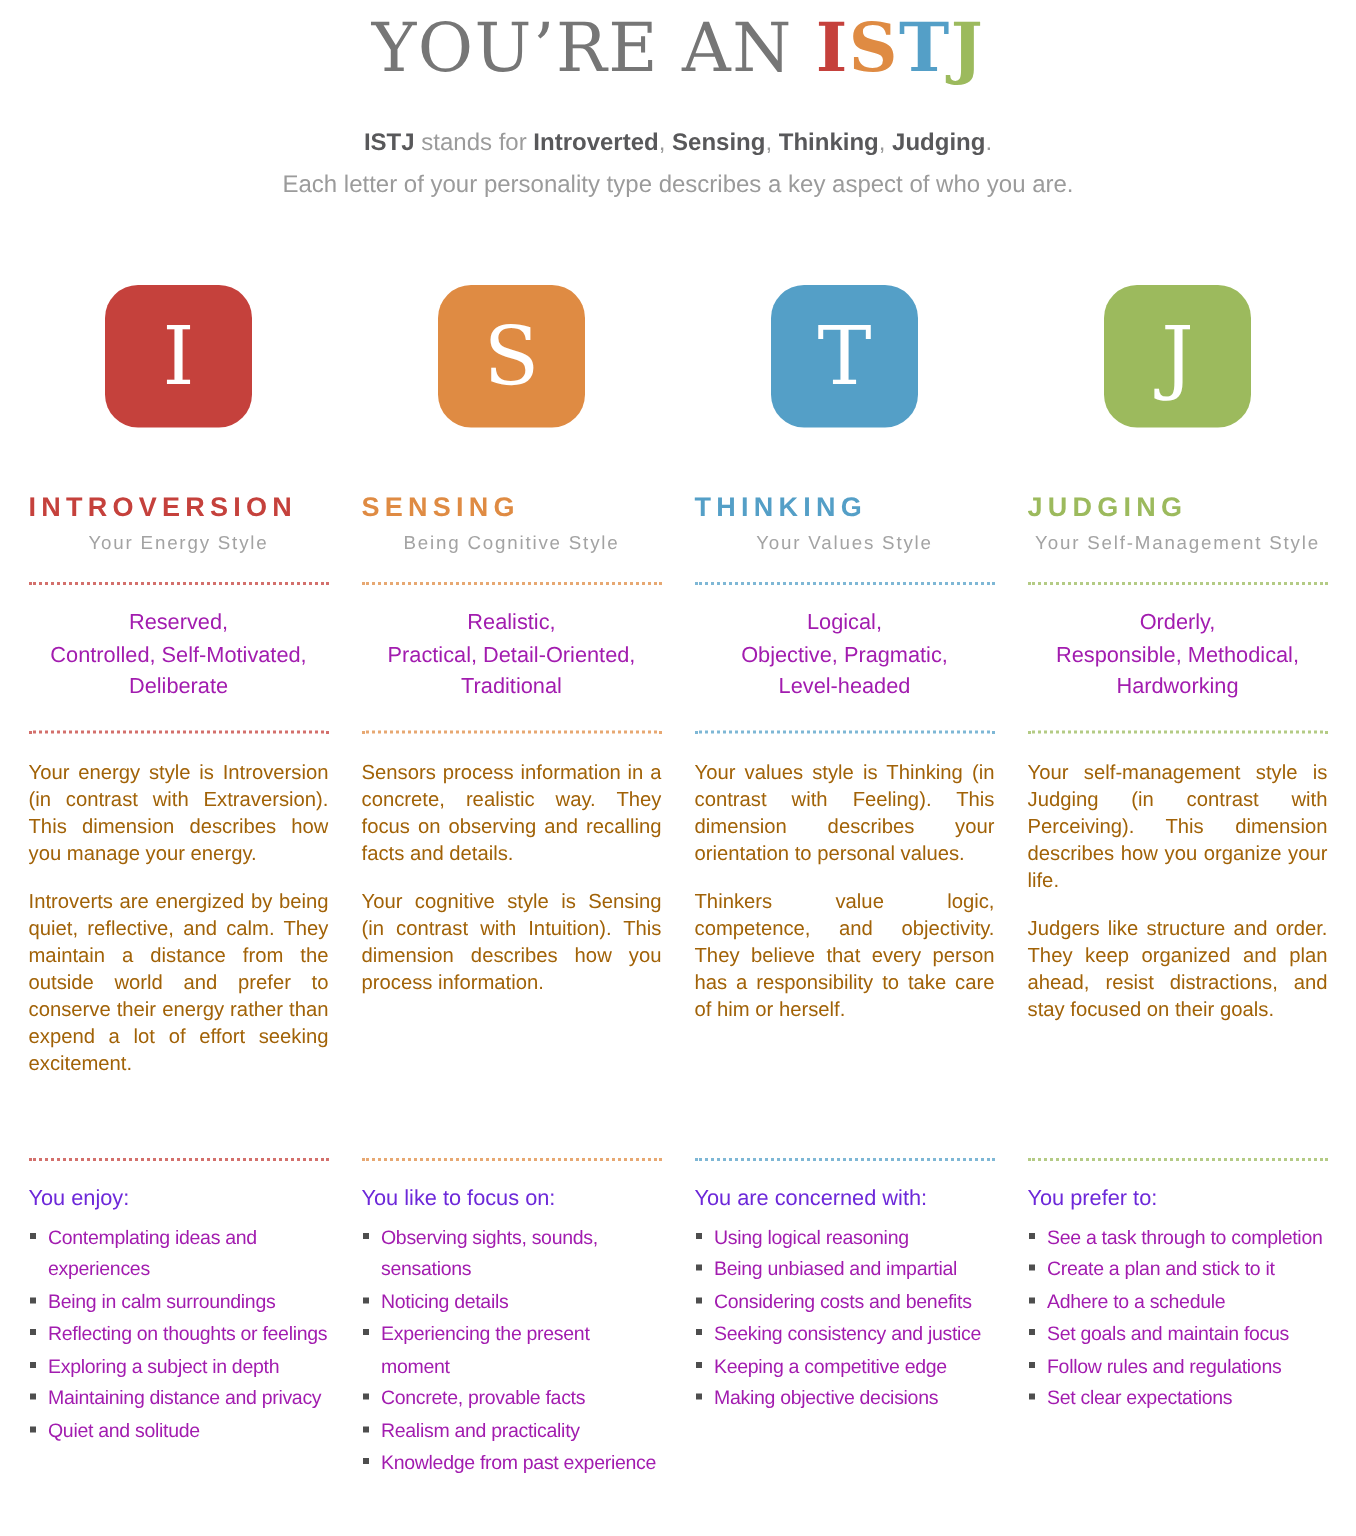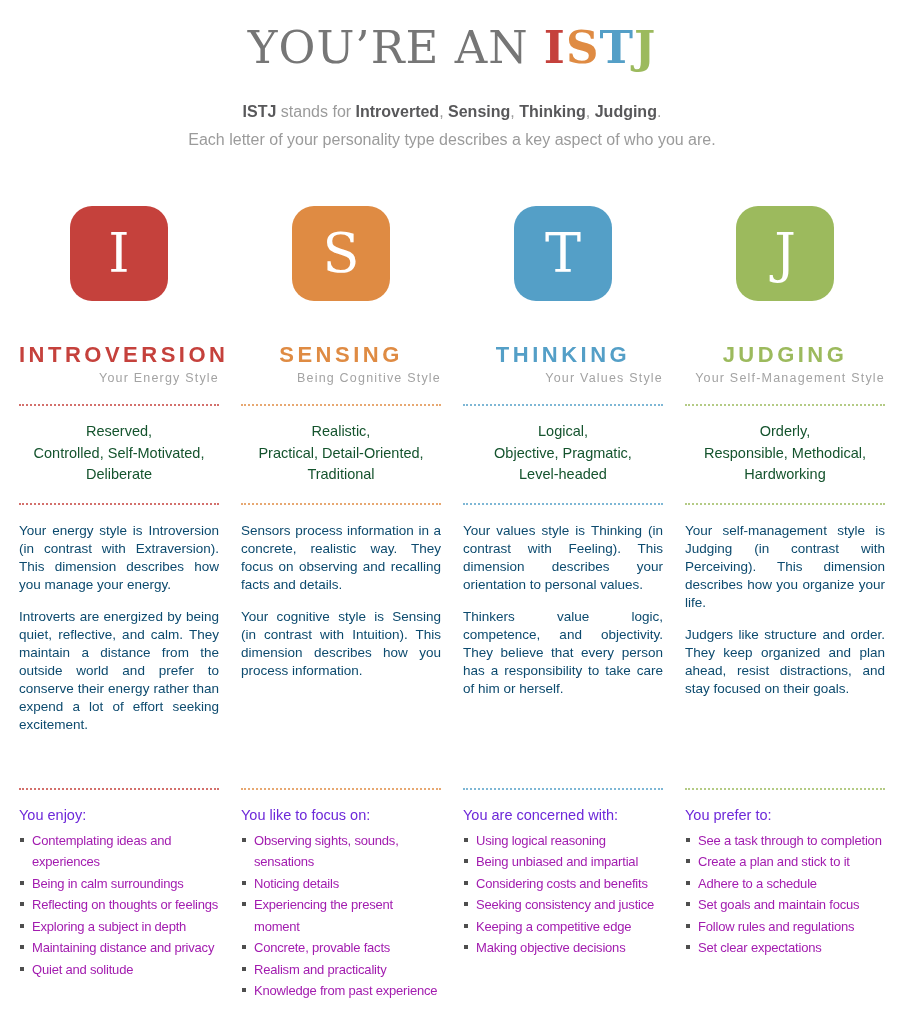--- a/index.html
+++ b/index.html
@@ -3,21 +3,21 @@
 <meta charset="utf-8">
 <style>
   * { box-sizing: border-box; }
   html, body { margin: 0; padding: 0; }
   body {
     width: 904px; height: 1024px; overflow: hidden;
     background: #ffffff;
     font-family: "Liberation Sans", sans-serif;
   }
   .title {
-    margin: 0; padding-top: 22px;
+    margin: 0; padding-top: 6px;
     text-align: center;
     font-family: "DejaVu Serif", serif;
     font-weight: normal;
     font-size: 45px; line-height: 52px;
     letter-spacing: 1px;
     color: #767676;
   }
   .title-letters span { font-weight: bold; }
   .intro {
     margin: 24px 0 0;
@@ -40,50 +40,50 @@
     margin: 0 auto;
     display: flex; align-items: center; justify-content: center;
   }
   .badge-letter {
     font-family: "DejaVu Serif", serif;
     font-size: 54px; line-height: 1;
     color: #ffffff;
   }
   .col-heading {
     margin: 44px 0 0;
-    text-align: center;
-    font-size: 22px; line-height: 19px;
+    text-align: left;
+    font-size: 18px; line-height: 19px;
     font-weight: bold;
     letter-spacing: 3.5px;
   }
   .col-sub {
     margin-top: 7px;
-    text-align: right;
+    text-align: center;
     font-size: 12.5px; line-height: 15px;
     letter-spacing: 1.2px;
     color: #a3a3a3;
   }
   .divider {
     border-top: 2px dotted #999;
     opacity: 0.75;
   }
   .d1 { margin-top: 18px; }
   .traits {
     padding: 15px 0 17px;
     text-align: center;
     font-size: 14.5px; line-height: 21.5px;
-    color: #14532d;
+    color: #a21caf;
     white-space: pre-line;
   }
   .desc {
     padding-top: 17px;
     height: 283px;
     font-size: 13.5px; line-height: 18px;
     text-align: justify;
-    color: #0c4a6e;
+    color: #a16207;
     overflow: hidden;
   }
   .desc p { margin: 0 0 14px; }
   .list-title {
     margin-top: 16px;
     font-size: 14.5px; line-height: 18px;
     color: #6d28d9;
   }
   .bullets {
     margin: 6px 0 0; padding: 0;

